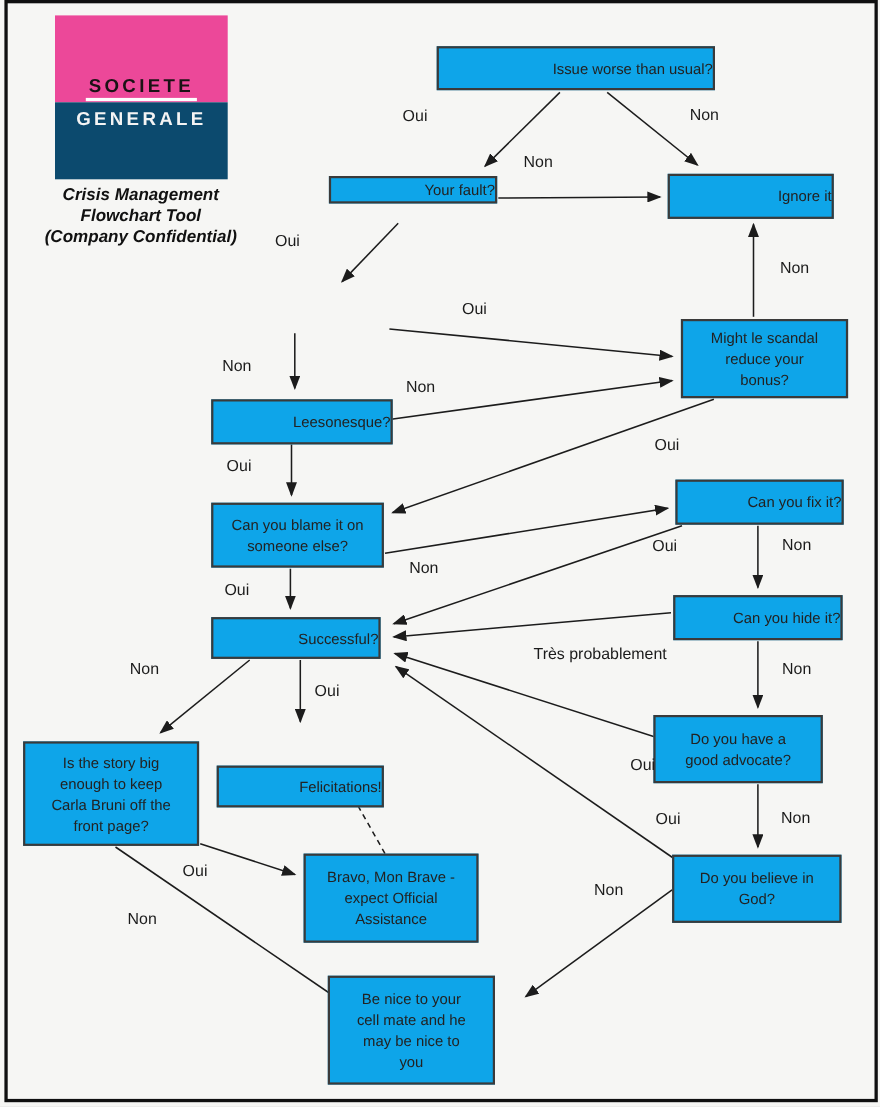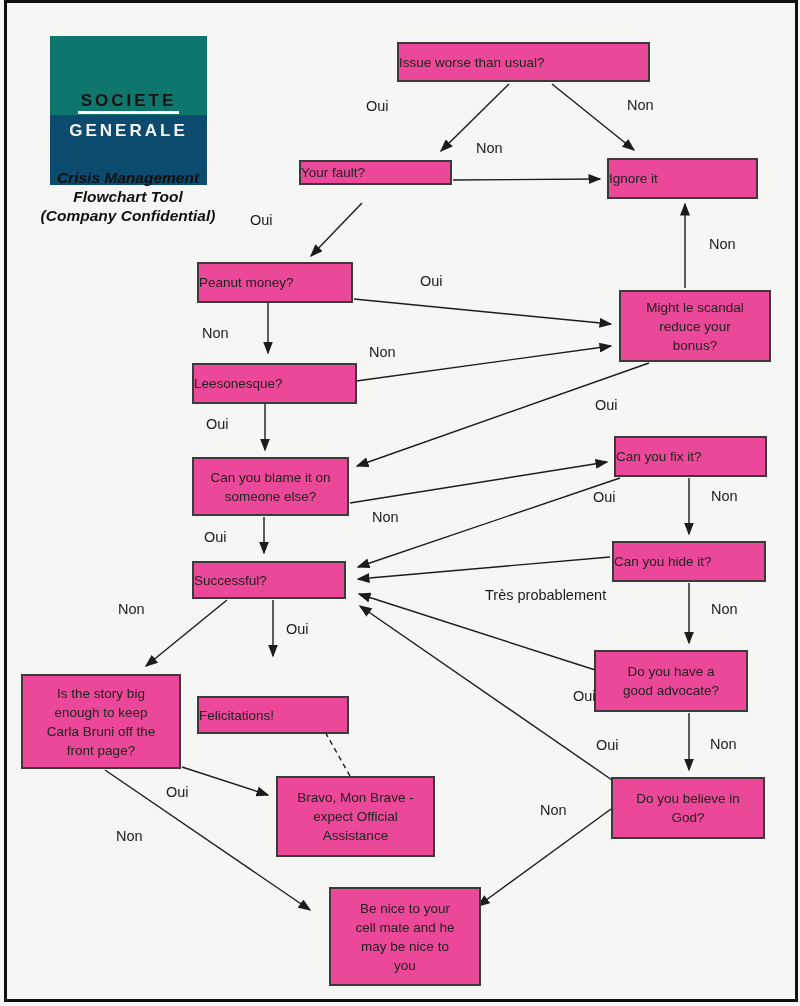--- a/index.html
+++ b/index.html
@@ -8,41 +8,41 @@
     background:#f6f6f4;overflow:hidden;
     font-family:"Liberation Sans", sans-serif;color:#1b1b1b;
   }
   .frame{
     position:absolute;left:4px;top:0px;width:788px;height:996px;
     border:3px solid #101010;pointer-events:none;background:transparent;
   }
   
   .logo{position:absolute;left:50px;top:14px;width:157px;height:149px;}
   .logo-red{
-    height:79px;background:#0f766e;display:flex;align-items:flex-end;justify-content:center;margin-top:22px;
+    height:79px;background:#ec4899;display:flex;align-items:flex-end;justify-content:center;
   }
   .logo-red span{
     font-weight:bold;font-size:17px;letter-spacing:3px;color:#1a1214;
     border-bottom:3px solid #ffffff;padding:0 3px 2px 3px;margin-bottom:1px;line-height:1;
   }
   .logo-black{
     height:70px;background:#0c4a6e;display:flex;align-items:flex-start;justify-content:center;
   }
   .logo-black span{
     font-weight:bold;font-size:17px;letter-spacing:3px;color:#f4f4f4;
     padding-top:7px;line-height:1;
   }
   .doc-title{
     position:absolute;left:8px;top:168px;width:240px;text-align:center;
     font-weight:bold;font-style:italic;font-size:15.5px;line-height:19px;color:#111;
   }
   
   .node{
-    position:absolute;background:#ec4899;border:2px solid #3a3a3a;
-    display:flex;align-items:center;justify-content:flex-start;text-align:center;
+    position:absolute;background:#0ea5e9;border:2px solid #3a3a3a;
+    display:flex;align-items:center;justify-content:flex-end;text-align:center;
     font-size:13.5px;line-height:19px;color:#222;box-sizing:border-box;
   }
   .node > span{display:block;}
   
   .elabel{
     position:absolute;font-size:14.5px;color:#1b1b1b;white-space:nowrap;line-height:16px;
   }
   svg.wires{position:absolute;left:0;top:0;pointer-events:none;}
 </style>
 </head>
@@ -104,23 +104,20 @@
 
   <div class="node" style="left:397px;top:42px;width:253px;height:40px;">
     <span>Issue worse than usual?</span>
     </div>
   <div class="node" style="left:299px;top:160px;width:153px;height:25px;">
     <span>Your fault?</span>
     </div>
   <div class="node" style="left:607px;top:158px;width:151px;height:41px;">
     <span>Ignore it</span>
     </div>
-  <div class="node" style="left:197px;top:262px;width:156px;height:41px;">
-    <span>Peanut money?</span>
-    </div>
   <div class="node" style="left:619px;top:290px;width:152px;height:72px;padding:0 18px;">
     <span>Might le scandal reduce your bonus?</span>
     </div>
   <div class="node" style="left:192px;top:363px;width:165px;height:41px;">
     <span>Leesonesque?</span>
     </div>
   <div class="node" style="left:614px;top:436px;width:153px;height:41px;">
     <span>Can you fix it?</span>
     </div>
   <div class="node" style="left:192px;top:457px;width:157px;height:59px;padding:0 12px;">
@@ -140,21 +137,21 @@
     </div>
   <div class="node" style="left:197px;top:664px;width:152px;height:38px;margin-top:32px;">
     <span>Felicitations!</span>
     </div>
   <div class="node" style="left:276px;top:776px;width:159px;height:81px;padding:0 12px;">
     <span>Bravo, Mon Brave - expect Official Assistance</span>
     </div>
   <div class="node" style="left:611px;top:777px;width:154px;height:62px;padding:0 16px;">
     <span>Do you believe in God?</span>
     </div>
-  <div class="node" style="left:329px;top:887px;width:152px;height:99px;padding:0 18px;">
+  <div class="node" style="left:298px;top:887px;width:152px;height:99px;padding:0 18px;">
     <span>Be nice to your cell mate and he may be nice to you</span>
     </div>
 
   <span class="elabel" style="left:366px;top:98px;">Oui</span>
   <span class="elabel" style="left:627px;top:97px;">Non</span>
   <span class="elabel" style="left:476px;top:140px;">Non</span>
   <span class="elabel" style="left:250px;top:212px;">Oui</span>
   <span class="elabel" style="left:202px;top:325px;">Non</span>
   <span class="elabel" style="left:420px;top:273px;">Oui</span>
   <span class="elabel" style="left:369px;top:344px;">Non</span>

